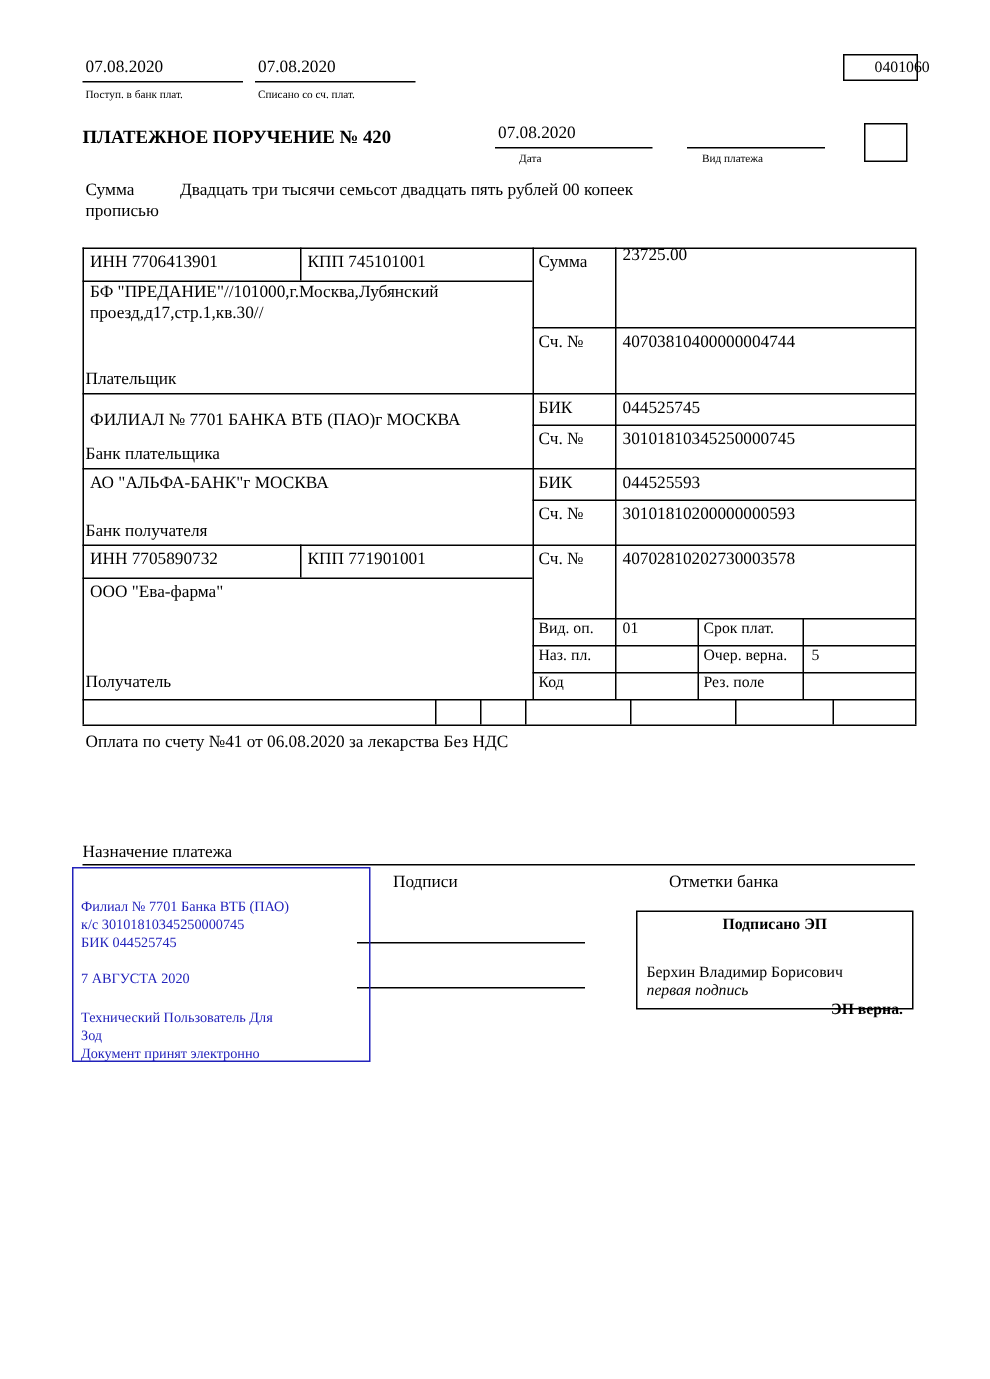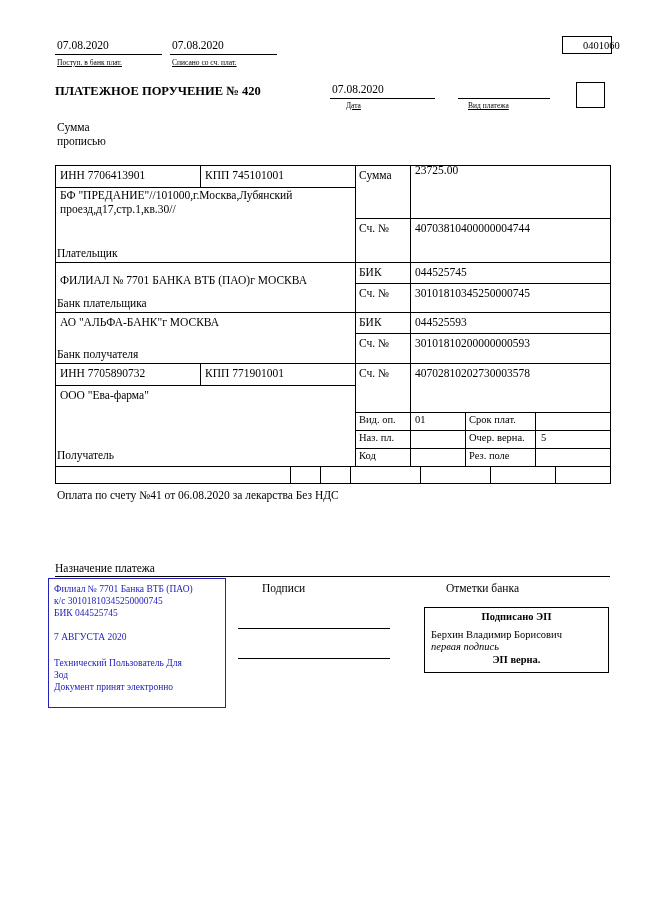--- a/index.html
+++ b/index.html
@@ -8,21 +8,21 @@
     position:relative; width:660px; height:919px; background:#fff;
     font-family:"Liberation Serif", serif; color:#000;
     font-size:11.5px; line-height:1.2; overflow:hidden;
   }
   .abs { position:absolute; white-space:nowrap; }
   .wrap { white-space:normal; }
   .hl { position:absolute; height:1px; background:#000; }
   .vl { position:absolute; width:1px; background:#000; }
   .box { position:absolute; border:1px solid #000;padding-left:20px; }
   .b { font-weight:bold; }
-  .sm { font-size:7.5px;text-decoration:underline; }
+  .sm { font-size:7.5px; }
   .mini { font-size:10.5px; }
   .stamp {
     position:absolute; border:1px solid #2222bb; color:#2222bb;
     font-size:9.5px; line-height:12px; white-space:normal;
   }
 </style>
 </head>
 <body>
 
 <div class="page">
@@ -39,20 +39,21 @@
 
   <div class="abs b" style="left:55px;top:84px;font-size:12.5px">ПЛАТЕЖНОЕ ПОРУЧЕНИЕ № 420</div>
   <div class="abs" style="left:332px;top:83px">07.08.2020</div>
   <div class="hl" style="left:330px;top:98px;width:105px"></div>
   <div class="abs sm" style="left:346px;top:101px">Дата</div>
   <div class="hl" style="left:458px;top:98px;width:92px"></div>
   <div class="abs sm" style="left:468px;top:101px">Вид платежа</div>
   <div class="box" style="left:576px;top:82px;width:29px;height:26px"></div>
 
   <div class="abs wrap" style="left:57px;top:120px;width:62px;line-height:1.25">Сумма прописью</div>
+  <div class="abs wrap" style="left:120px;top:121px;width:485px">Двадцать три тысячи семьсот двадцать пять рублей 00 копеек</div>
 
   <div class="hl" style="left:55px;top:165px;width:555px"></div>
   <div class="hl" style="left:55px;top:187px;width:300px"></div>
   <div class="hl" style="left:355px;top:218px;width:255px"></div>
   <div class="hl" style="left:55px;top:262px;width:555px"></div>
   <div class="hl" style="left:355px;top:283px;width:255px"></div>
   <div class="hl" style="left:55px;top:312px;width:555px"></div>
   <div class="hl" style="left:355px;top:333px;width:255px"></div>
   <div class="hl" style="left:55px;top:363px;width:555px"></div>
   <div class="hl" style="left:55px;top:385px;width:300px"></div>
@@ -119,30 +120,30 @@
   <div class="abs" style="left:57px;top:489px">Оплата по счету №41 от 06.08.2020 за лекарства Без НДС</div>
   <div class="abs" style="left:55px;top:562px">Назначение платежа</div>
   <div class="hl" style="left:55px;top:576px;width:555px"></div>
 
   <div class="abs" style="left:262px;top:582px">Подписи</div>
   <div class="abs" style="left:446px;top:582px">Отметки банка</div>
 
   <div class="hl" style="left:238px;top:628px;width:152px"></div>
   <div class="hl" style="left:238px;top:658px;width:152px"></div>
 
-  <div class="stamp" style="left:48px;top:578px;width:178px;height:130px;padding:4px 5px">
+  <div class="stamp" style="left:48px;top:578px;width:199px;height:130px;padding:20px 5px">
     <div>Филиал № 7701 Банка ВТБ (ПАО)</div>
     <div>к/с 30101810345250000745</div>
     <div>БИК 044525745</div>
     <div style="margin-top:12px">7 АВГУСТА 2020</div>
     <div style="margin-top:14px">Технический Пользователь Для</div>
     <div>Зод</div>
     <div>Документ принят электронно</div>
   </div>
 
   <div class="box" style="left:424px;top:607px;width:185px;height:66px;font-size:10.5px;padding:3px 6px">
     <div class="b" style="text-align:center">Подписано ЭП</div>
-    <div style="margin-top:5px">Берхин Владимир Борисович</div>
+    <div style="margin-top:19px">Берхин Владимир Борисович</div>
     <div style="font-style:italic">первая подпись</div>
-    <div class="b" style="text-align:center">ЭП верна.</div>
+    <div class="b" style="text-align:right">ЭП верна.</div>
   </div>
 
 </div>
 
 </body></html>

